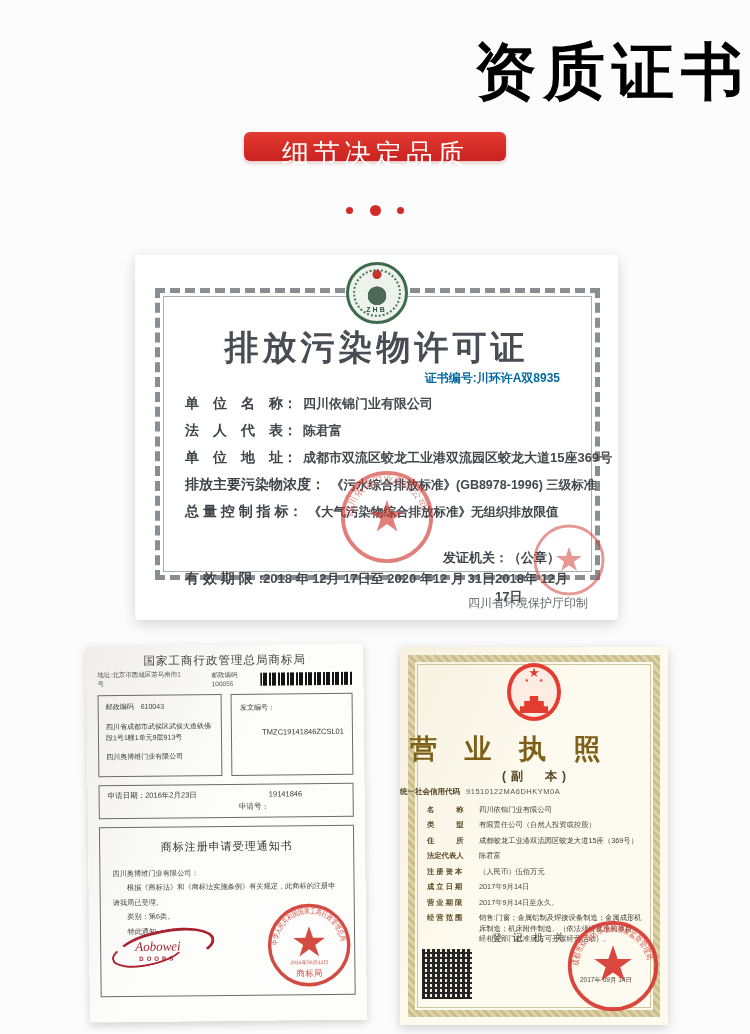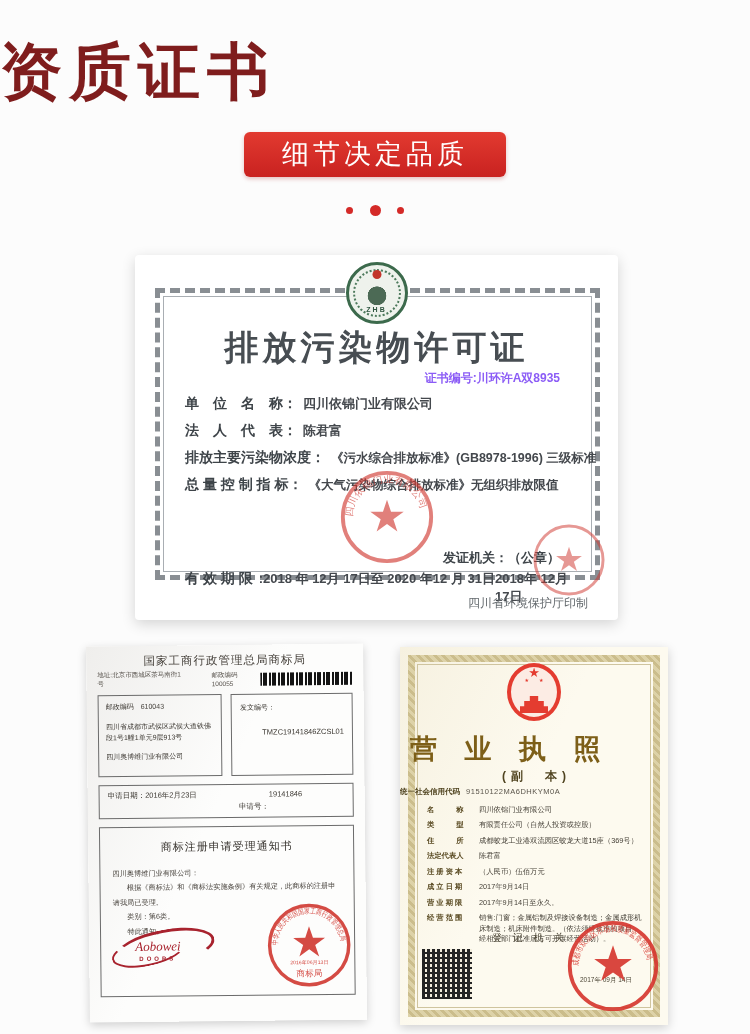--- a/index.html
+++ b/index.html
@@ -1,23 +1,23 @@
 <!DOCTYPE html>
 <html><head>
 <meta charset="utf-8">
 <style>
   html,body{margin:0;padding:0;background:#ffffff;}
   #page{position:relative;width:750px;height:1034px;background:#fcfcfc;overflow:hidden;
         font-family:"Liberation Sans",sans-serif;}
 
   
-  .main-title{position:absolute;top:30px;left:0;width:100%;margin:0;text-align:left;
-              font-size:62px;font-weight:bold;color:#7f1d1d;letter-spacing:7px;}
+  .main-title{position:absolute;top:30px;left:0;width:100%;margin:0;text-align:right;
+              font-size:62px;font-weight:bold;color:#000000;letter-spacing:7px;}
   .banner{position:absolute;top:132px;left:50%;transform:translateX(-50%);
-          width:262px;height:45px;border-radius:6px;
+          width:262px;height:29px;border-radius:6px;
           background:linear-gradient(#e23a30,#c92220);
           color:#fff;text-align:center;line-height:45px;font-size:27px;letter-spacing:4px;
           box-shadow:0 2px 4px rgba(160,20,20,.25);}
   .dots{position:absolute;top:201px;left:0;width:100%;text-align:center;}
   .dot{display:inline-block;border-radius:50%;background:#d42a28;vertical-align:middle;margin:0 6px;}
   .dot.s{width:7px;height:7px;}
   .dot.l{width:11px;height:11px;}
 
   
   .permit-card{position:absolute;left:135px;top:255px;width:483px;height:365px;background:#fff;
@@ -28,21 +28,21 @@
   .zhb-emblem{position:absolute;left:50%;top:7px;transform:translateX(-50%);
               width:56px;height:56px;border:3px solid #3c6a4c;border-radius:50%;
               background:radial-gradient(circle at 50% 55%,#4c6a55 0 22%,#eef2ec 23%);z-index:3;}
   .zhb-emblem::before{content:"";position:absolute;inset:4px;border:2px dotted #4d7a5c;border-radius:50%;}
   .zhb-dot{position:absolute;top:5px;left:50%;transform:translateX(-50%);
            width:9px;height:9px;border-radius:50%;background:#c2342a;}
   .zhb-text{position:absolute;bottom:8px;left:0;width:100%;text-align:center;
             font-size:7px;font-weight:bold;color:#2f5540;letter-spacing:2px;}
   .permit-title{position:absolute;top:70px;left:0;width:100%;text-align:center;
                 font-size:34px;font-weight:bold;color:#474d52;letter-spacing:4px;}
-  .permit-certno{position:absolute;top:115px;right:58px;font-size:12px;font-weight:bold;color:#8b5cf6;}
+  .permit-certno{position:absolute;top:115px;right:58px;font-size:12px;font-weight:bold;color:#0369a1;}
   .permit-fields{position:absolute;left:50px;top:140px;right:34px;}
   .p-row{display:flex;align-items:baseline;height:27px;}
   .p-label{font-weight:bold;color:#3e4449;font-size:14px;white-space:pre;flex:none;}
   .p-value{font-weight:bold;color:#44484d;font-size:13px;margin-left:6px;white-space:nowrap;}
   .p-row.std .p-value{font-size:12.5px;}
   .permit-issuer{position:absolute;top:294px;right:58px;font-size:13px;font-weight:bold;color:#3e4449;}
   .permit-validity{position:absolute;left:50px;top:315px;right:40px;display:flex;align-items:baseline;}
   .p-issuedate{margin-left:auto;padding-right:6px;font-weight:bold;color:#44484d;font-size:13px;}
   .permit-printer{position:absolute;bottom:8px;right:30px;font-size:12px;color:#646a6e;
                   font-family:"Liberation Serif",serif;}
@@ -146,20 +146,24 @@
 
     <div class="permit-fields">
       <div class="p-row">
         <span class="p-label">单　位　名　称：</span>
         <span class="p-value">四川依锦门业有限公司</span>
       </div>
       <div class="p-row">
         <span class="p-label">法　人　代　表：</span>
         <span class="p-value">陈君富</span>
       </div>
+      <div class="p-row">
+        <span class="p-label">单　位　地　址：</span>
+        <span class="p-value">成都市双流区蛟龙工业港双流园区蛟龙大道15座369号</span>
+      </div>
       <div class="p-row std">
         <span class="p-label">排放主要污染物浓度：</span>
         <span class="p-value">《污水综合排放标准》(GB8978-1996) 三级标准</span>
       </div>
       <div class="p-row std">
         <span class="p-label">总 量 控 制 指 标：</span>
         <span class="p-value">《大气污染物综合排放标准》无组织排放限值</span>
       </div>
     </div>
 

